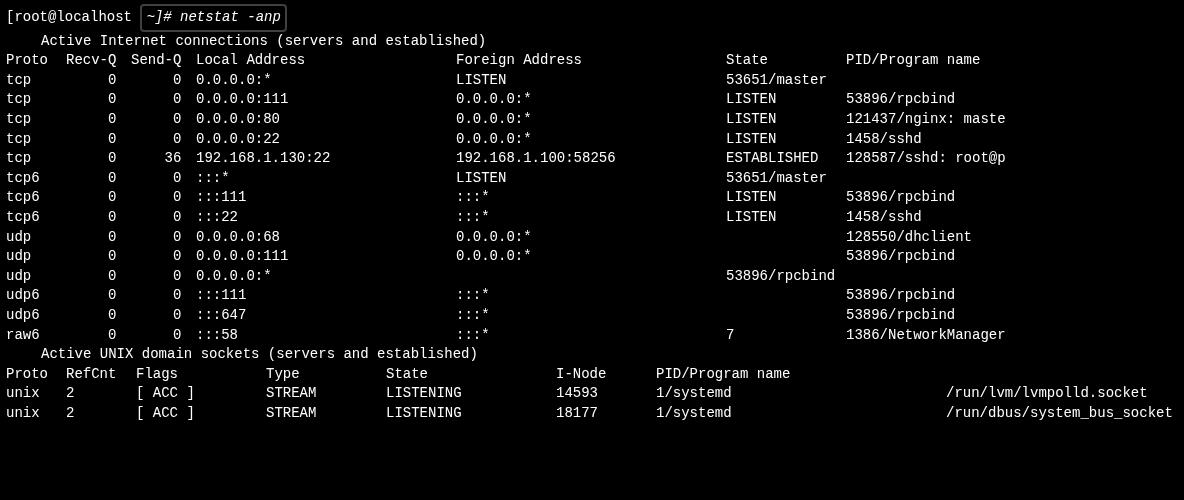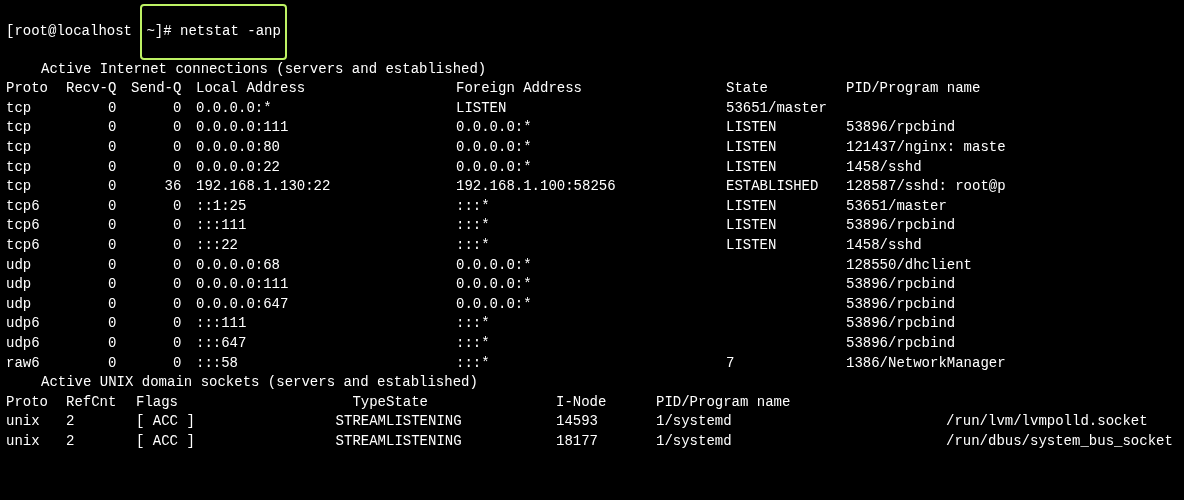--- a/index.html
+++ b/index.html
@@ -15,42 +15,42 @@
       line-height: 1.4;
       padding: 4px 6px;
       width: 1184px;
       height: 500px;
       overflow: hidden;
     }
     .prompt-line {
       white-space: pre;
     }
     .highlight-box {
-      border: 2px solid #bef264;
+      border: 2px solid #404040;
       border-radius: 4px;
-      padding: 16px 4px;
+      padding: 2px 4px;
       display: inline-block;
+      font-style: italic;
     }
     .output-line {
       white-space: pre;
       margin-left: 35px;
     }
     .inet-row {
       display: grid;
       grid-template-columns: 60px 65px 65px 260px 270px 120px auto;
       white-space: pre;
     }
     .unix-row {
       display: grid;
       grid-template-columns: 60px 70px 130px 120px 170px 100px 290px auto;
       white-space: pre;
     }
     .unix-row .cell:nth-child(4) {
       padding-left: 0;
-      text-align: right;
     }
   </style>
 </head>
 <body>
 
 <div class="prompt-line"><span>[root@localhost </span><span class="highlight-box">~]# netstat -anp</span></div>
 
 <div class="output-line">Active Internet connections (servers and established)</div>
 
 <div class="inet-row">
@@ -62,26 +62,26 @@
   <span class="cell">State</span>
   <span class="cell">PID/Program name</span>
 </div>
 
 <div id="inet-rows">
     <div class="inet-row"><span class="cell">tcp</span><span class="cell">     0</span><span class="cell">     0 </span><span class="cell">0.0.0.0:*</span><span class="cell">LISTEN</span><span class="cell">53651/master</span></div>
     <div class="inet-row"><span class="cell">tcp</span><span class="cell">     0</span><span class="cell">     0 </span><span class="cell">0.0.0.0:111</span><span class="cell">0.0.0.0:*</span><span class="cell">LISTEN</span><span class="cell">53896/rpcbind</span></div>
     <div class="inet-row"><span class="cell">tcp</span><span class="cell">     0</span><span class="cell">     0 </span><span class="cell">0.0.0.0:80</span><span class="cell">0.0.0.0:*</span><span class="cell">LISTEN</span><span class="cell">121437/nginx: maste</span></div>
     <div class="inet-row"><span class="cell">tcp</span><span class="cell">     0</span><span class="cell">     0 </span><span class="cell">0.0.0.0:22</span><span class="cell">0.0.0.0:*</span><span class="cell">LISTEN</span><span class="cell">1458/sshd</span></div>
     <div class="inet-row"><span class="cell">tcp</span><span class="cell">     0</span><span class="cell">    36 </span><span class="cell">192.168.1.130:22</span><span class="cell">192.168.1.100:58256</span><span class="cell">ESTABLISHED</span><span class="cell">128587/sshd: root@p</span></div>
-    <div class="inet-row"><span class="cell">tcp6</span><span class="cell">     0</span><span class="cell">     0 </span><span class="cell">::1:25</span><span class="cell">:::*</span><span class="cell">LISTEN</span><span class="cell">53651/master</span></div>
+    <div class="inet-row"><span class="cell">tcp6</span><span class="cell">     0</span><span class="cell">     0 </span><span class="cell">:::*</span><span class="cell">LISTEN</span><span class="cell">53651/master</span></div>
     <div class="inet-row"><span class="cell">tcp6</span><span class="cell">     0</span><span class="cell">     0 </span><span class="cell">:::111</span><span class="cell">:::*</span><span class="cell">LISTEN</span><span class="cell">53896/rpcbind</span></div>
     <div class="inet-row"><span class="cell">tcp6</span><span class="cell">     0</span><span class="cell">     0 </span><span class="cell">:::22</span><span class="cell">:::*</span><span class="cell">LISTEN</span><span class="cell">1458/sshd</span></div>
     <div class="inet-row"><span class="cell">udp</span><span class="cell">     0</span><span class="cell">     0 </span><span class="cell">0.0.0.0:68</span><span class="cell">0.0.0.0:*</span><span class="cell"></span><span class="cell">128550/dhclient</span></div>
     <div class="inet-row"><span class="cell">udp</span><span class="cell">     0</span><span class="cell">     0 </span><span class="cell">0.0.0.0:111</span><span class="cell">0.0.0.0:*</span><span class="cell"></span><span class="cell">53896/rpcbind</span></div>
-    <div class="inet-row"><span class="cell">udp</span><span class="cell">     0</span><span class="cell">     0 </span><span class="cell">0.0.0.0:647</span><span class="cell">0.0.0.0:*</span><span class="cell"></span><span class="cell">53896/rpcbind</span></div>
+    <div class="inet-row"><span class="cell">udp</span><span class="cell">     0</span><span class="cell">     0 </span><span class="cell">0.0.0.0:*</span><span class="cell"></span><span class="cell">53896/rpcbind</span></div>
     <div class="inet-row"><span class="cell">udp6</span><span class="cell">     0</span><span class="cell">     0 </span><span class="cell">:::111</span><span class="cell">:::*</span><span class="cell"></span><span class="cell">53896/rpcbind</span></div>
     <div class="inet-row"><span class="cell">udp6</span><span class="cell">     0</span><span class="cell">     0 </span><span class="cell">:::647</span><span class="cell">:::*</span><span class="cell"></span><span class="cell">53896/rpcbind</span></div>
     <div class="inet-row"><span class="cell">raw6</span><span class="cell">     0</span><span class="cell">     0 </span><span class="cell">:::58</span><span class="cell">:::*</span><span class="cell">7</span><span class="cell">1386/NetworkManager</span></div>
   </div>
 
 <div class="output-line">Active UNIX domain sockets (servers and established)</div>
 
 <div class="unix-row">
   <span class="cell">Proto</span>
   <span class="cell">RefCnt</span>

